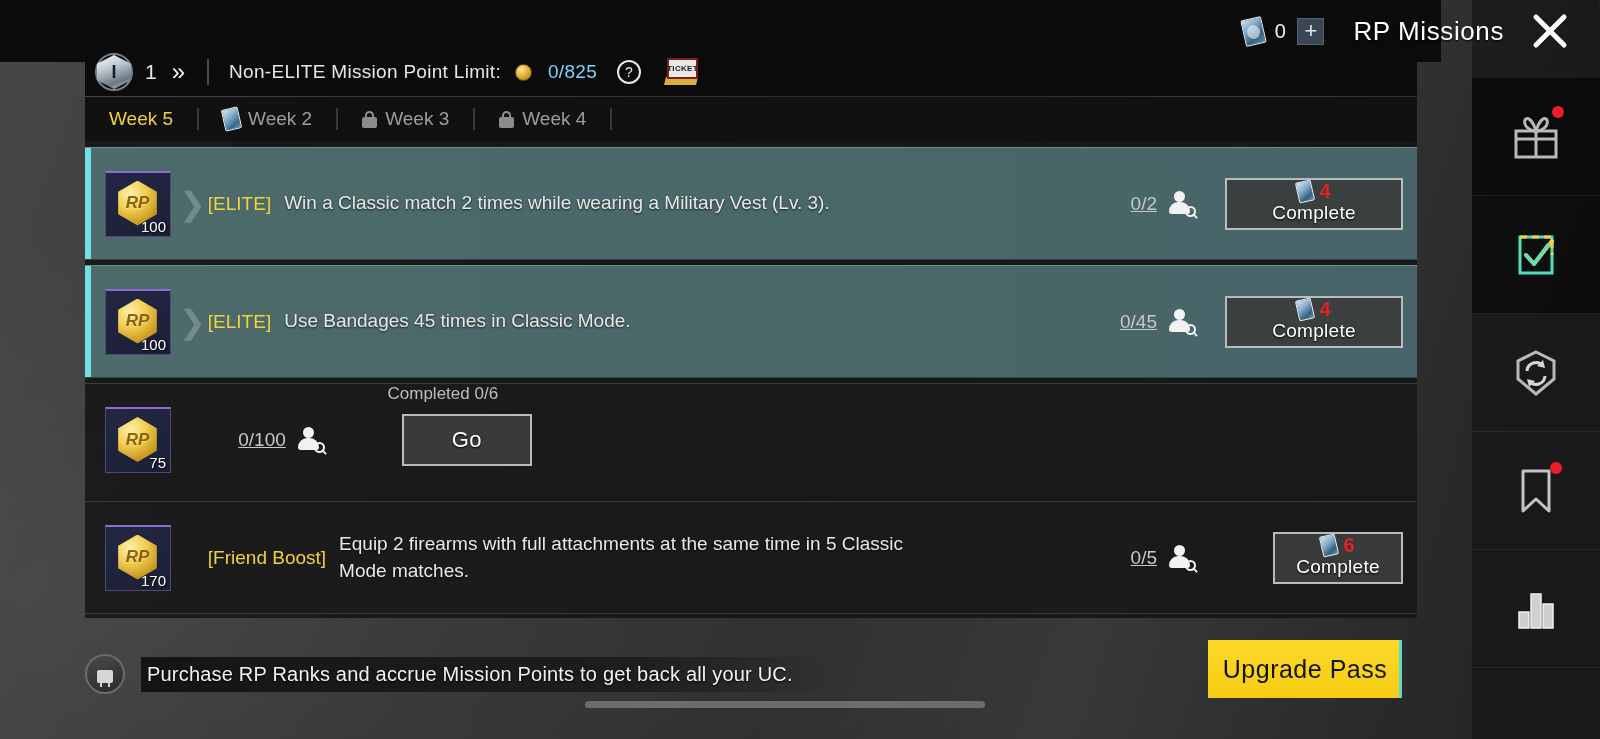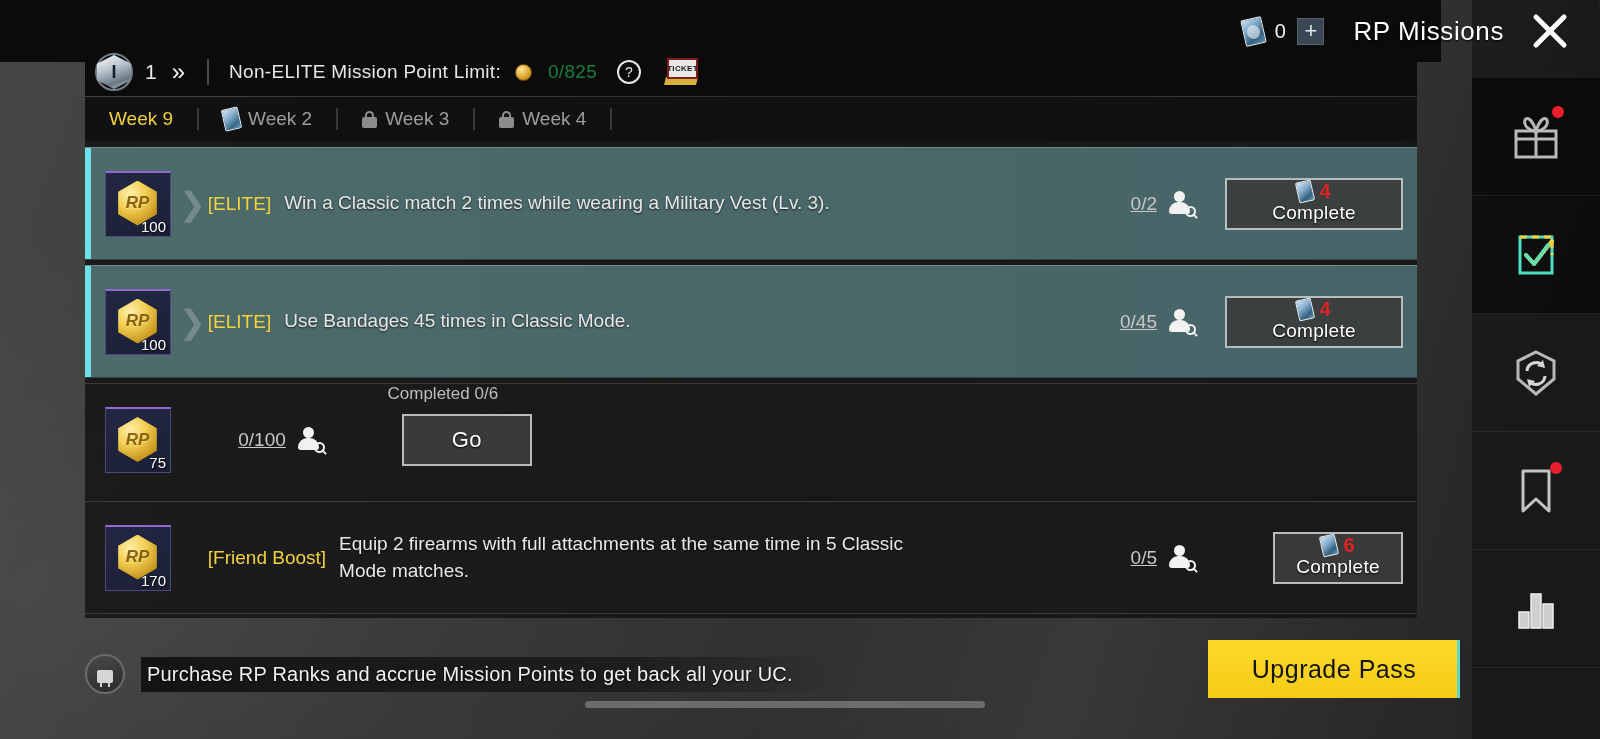--- a/index.html
+++ b/index.html
@@ -159,21 +159,21 @@
   .mp-coin {
     width: 17px; height: 17px;
     border-radius: 50%;
     background: radial-gradient(circle at 35% 30%, #ffe89a, #d9a326 60%, #9d6f12);
     border: 1px solid #6f4d09;
     display: inline-block;
     vertical-align: -2px;
     margin: 0 4px 0 2px;
   }
   #limit-value {
-    color: #15803d;
+    color: #7dd3fc;
     font-size: 19px;
     letter-spacing: .3px;
   }
   #help-button {
     width: 24px; height: 24px;
     border: 2px solid #e8e8e8;
     border-radius: 50%;
     color: #e8e8e8;
     font-size: 14px;
     display: flex; align-items: center; justify-content: center;
@@ -506,21 +506,21 @@
     margin-left: 16px;
     letter-spacing: .2px;
     background: linear-gradient(90deg, rgba(10,10,10,.82) 0%, rgba(10,10,10,.55) 70%, rgba(10,10,10,0) 100%);
     padding: 6px 40px 6px 6px;
     text-shadow: 0 1px 2px #000;
   }
 
   #upgrade-pass-button {
     position: absolute;
     left: 1208px; top: 640px;
-    width: 252px; height: 58px;
+    width: 194px; height: 58px;
     background: linear-gradient(180deg, #fcd92a 0%, #f5cc14 100%);
     display: flex; align-items: center; justify-content: center;
     color: #131313;
     font-size: 25px;
     letter-spacing: .5px;
     cursor: pointer;
     z-index: 6;
     box-shadow: inset -3px 0 0 #5fd8d0;
   }
 
@@ -599,21 +599,21 @@
     <div class="tk-back"></div>
     <div class="tk-main">TICKET</div>
   </div>
 </div>
 
 <div id="panel">
 
   <div id="tab-bar">
 
     <div class="week-tab active">
-      <span>Week 9</span>
+      <span>Week 5</span>
     </div>
     <div class="tab-sep"></div>
 
     <div class="week-tab">
       <span class="tab-card-icon"></span>
       <span>Week 2</span>
     </div>
     <div class="tab-sep"></div>
 
     <div class="week-tab">

